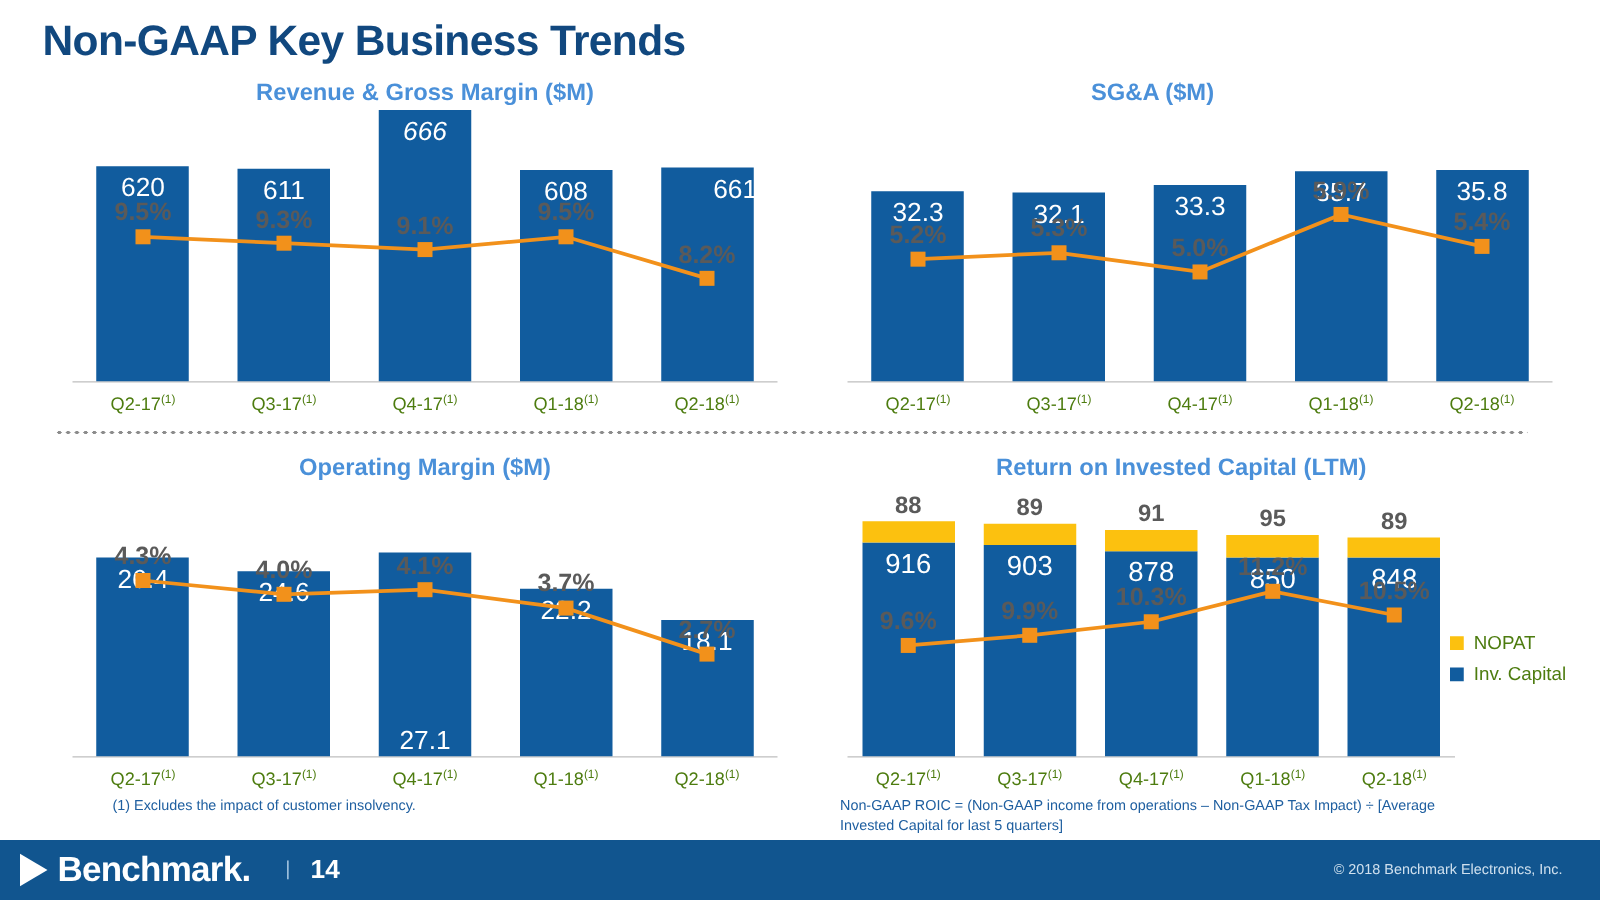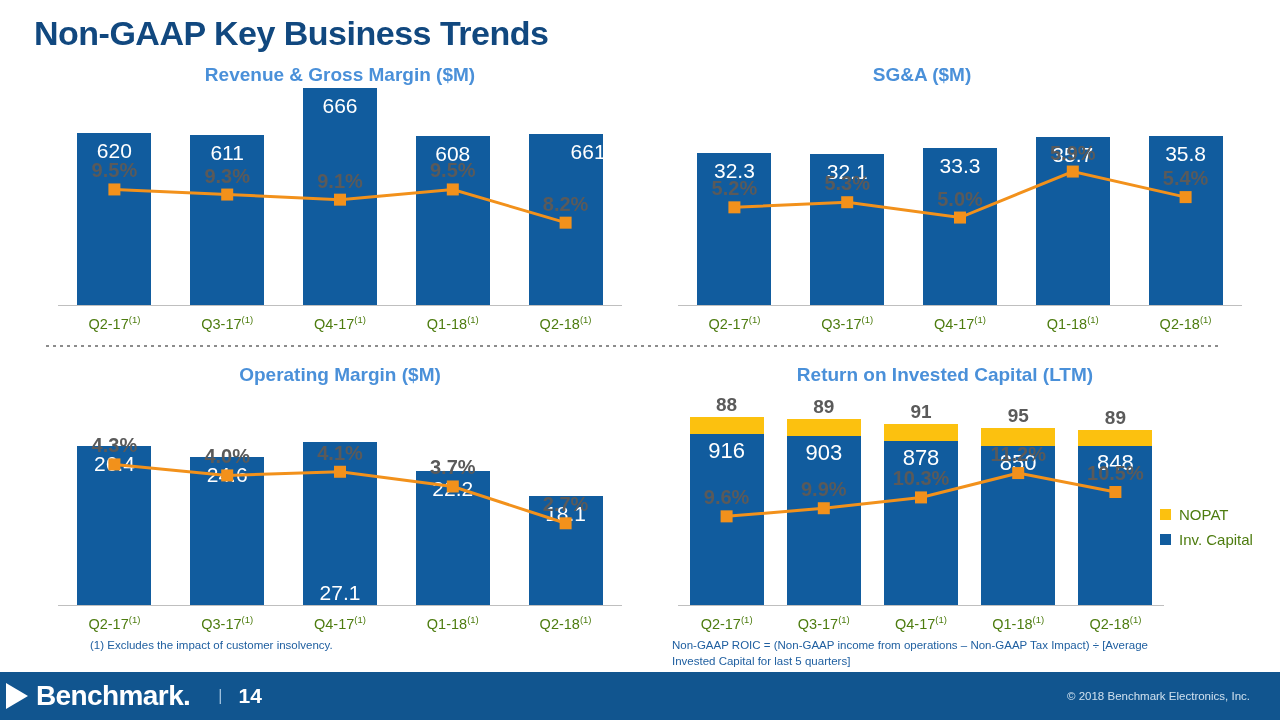--- a/index.html
+++ b/index.html
@@ -210,21 +210,21 @@
     position: absolute;
     left: 0; bottom: 0;
     width: 1280px; height: 48px;
     background: #11558F;
     display: flex;
     align-items: center;
   }
   #footer-logo {
     display: flex;
     align-items: center;
-    margin-left: 6px;
+    margin-left: 16px;
   }
   #logo-triangle {
     width: 0; height: 0;
     border-top: 13px solid transparent;
     border-bottom: 13px solid transparent;
     border-left: 22px solid #ffffff;
     margin-right: 8px;
   }
   #logo-word {
     color: #ffffff;
@@ -259,21 +259,21 @@
           <div class="bar" style="height: 172.487px;">
             <span class="bar-value">620</span>
           </div>
         </div>
         <div class="bar-slot">
           <div class="bar" style="height: 169.983px;">
             <span class="bar-value">611</span>
           </div>
         </div>
         <div class="bar-slot">
-          <div class="bar" style="height: 237px;">
+          <div class="bar" style="height: 237px; font-style: italic;">
             <span class="bar-value">666</span>
           </div>
         </div>
         <div class="bar-slot">
           <div class="bar" style="height: 169.149px;">
             <span class="bar-value">608</span>
           </div>
         </div>
         <div class="bar-slot">
           <div class="bar" style="height: 171px; padding-left: 45px;">

